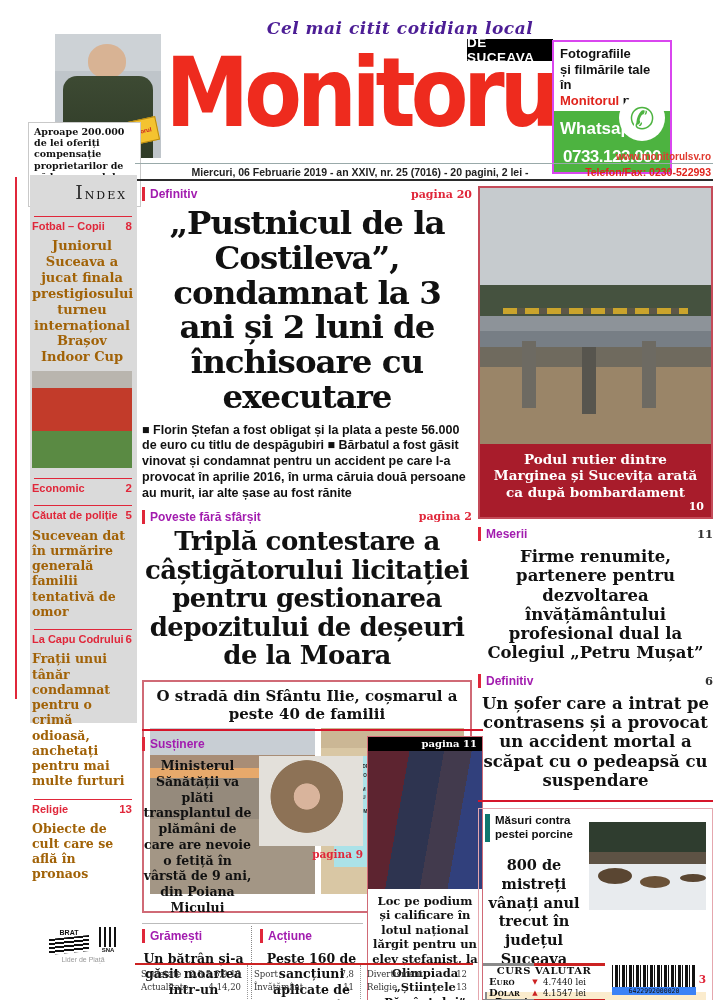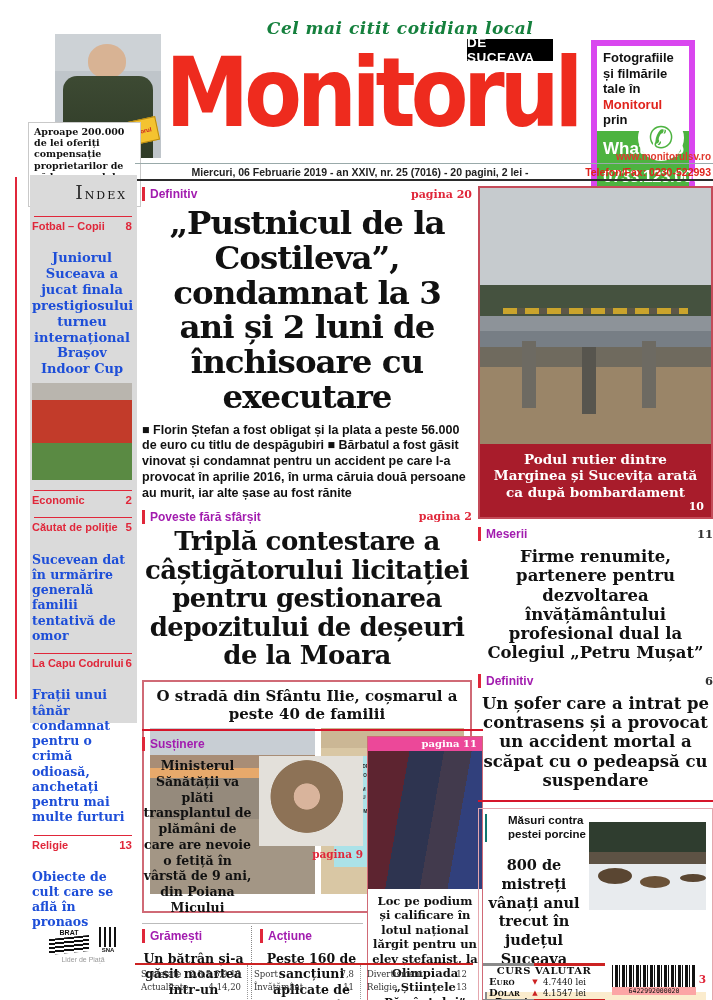--- a/index.html
+++ b/index.html
@@ -3,42 +3,42 @@
 <meta charset="utf-8">
 <style>
   * { margin:0; padding:0; box-sizing:border-box; }
   html,body { background:#888; }
   #page { position:relative; width:713px; height:1000px; background:#fff; overflow:hidden;
           font-family:"Liberation Sans", sans-serif; color:#111; }
   .abs { position:absolute; }
 
   
   .tagline  { left:235px; top:18px; width:330px; text-align:center;
-              font:italic 700 17px "DejaVu Serif", serif; color:#15803d; letter-spacing:.5px; }
+              font:italic 700 17px "DejaVu Serif", serif; color:#4c1d95; letter-spacing:.5px; }
   .subtitle { left:210px; top:41px; width:258px; text-align:center;
               font:italic 700 14.5px "Liberation Serif", serif; color:#101010; }
   .region-box { left:467px; top:39px; width:86px; height:22px; background:#000; color:#fff;
               display:flex; align-items:center; justify-content:center;
               font:700 13.5px "Liberation Sans", sans-serif; letter-spacing:.5px; }
   .logo { left:148px; top:40px; width:448px; text-align:center;
           font:700 84px/1.1 "DejaVu Sans", sans-serif; color:#ee2b1e;
           letter-spacing:-5px; transform:scaleY(1.14); transform-origin:top center; }
   .officer { left:55px; top:34px; width:106px; height:124px;
           background:linear-gradient(180deg,#cdd2d6 0 30%,#bfc5ca 30% 100%); overflow:hidden; }
   .officer::before { content:""; position:absolute; left:33px; top:10px; width:38px; height:34px;
           background:#d8b394; border-radius:50% 50% 45% 45%; }
   .officer::after { content:""; position:absolute; left:8px; top:42px; width:90px; height:84px;
           background:linear-gradient(180deg,#3d4a33,#2e3a26); border-radius:14px 14px 0 0; }
   .mic { left:118px; top:120px; width:40px; height:24px; background:#f4c330; border:1px solid #b98a10;
          transform:rotate(-12deg); font:700 6px "Liberation Sans",sans-serif; color:#c22;
          display:flex;align-items:center;justify-content:center; }
   .promo { left:28px; top:122px; width:113px; background:#fff; border:1px solid #c9c9c9;
            padding:3px 5px 2px; font:700 9.5px/1.18 "DejaVu Serif", serif; }
   .promo-page { display:block; text-align:right; color:#e0273a; font:700 10px "DejaVu Serif", serif; }
-  .wa-box { left:591px; top:40px; width:104px; border:6px solid #d946ef; background:#fff; }
+  .wa-box { left:552px; top:40px; width:120px; border:2px solid #d946ef; background:#fff; }
   .wa-top { padding:4px 6px 3px; font:700 13px/1.2 "Liberation Sans", sans-serif; }
   .wa-brand { color:#e0231c; } .wa-prin { color:#111; }
   .wa-green { position:relative; background:#4db340; padding:8px 6px 5px; }
   .wa-app { color:#fff; font:700 17px "Liberation Sans", sans-serif; }
   .wa-circle { position:absolute; right:5px; top:-16px; width:46px; height:46px; background:#fff;
                border-radius:50%; display:flex; align-items:center; justify-content:center;
                font:700 30px "DejaVu Sans", sans-serif; color:#4db340; }
   .wa-phone { color:#fff; font:700 17px "Liberation Sans", sans-serif; letter-spacing:-.5px; margin-top:8px; text-align:center; }
   .website { left:540px; top:151px; width:171px; text-align:right;
              font:700 10px "Liberation Sans", sans-serif; color:#e0392e; }
@@ -52,21 +52,21 @@
   .sb-gray { position:absolute; left:15px; top:0; width:107px; height:548px; background:#dadada; }
   .sb-redline { position:absolute; left:0; top:2px; width:2px; height:522px; background:#e0273a; }
   .sb-index { position:relative; text-align:right; padding:6px 10px 10px 0;
               font:400 15px "DejaVu Serif", serif; font-variant:small-caps; letter-spacing:2px; }
   .sb-index::first-letter { font-size:19px; color:#333; }
   .sb-item { position:relative; padding:3px 5px 7px 17px; }
   .sb-rule { border-top:1.5px solid #e0273a; margin-left:2px; margin-bottom:3px; }
   .sb-krow { display:flex; justify-content:space-between; align-items:flex-start;
              font:700 11px/1.15 "Liberation Sans", sans-serif; }
   .sb-krow .k { color:#e0273a; } .sb-krow .p { color:#e0273a; font-size:11.5px; }
-  .sb-head { font:700 12.5px/1.22 "DejaVu Serif", serif; color:#1d4ed8; margin-top:17px; }
+  .sb-head { font:700 12.5px/1.22 "DejaVu Serif", serif; color:#a16207; margin-top:5px; }
   .sb-item.centered .sb-head { text-align:center; font-size:13px; }
   .soccer-photo { margin-top:6px; height:97px;
       background:linear-gradient(180deg,#b9b5ae 0 18%,#c23b2a 18% 62%,#5a8a43 62% 100%); }
   .sb-logos { position:absolute; left:18px; top:752px; width:100px; text-align:center; }
   .logo-row { display:flex; justify-content:center; align-items:flex-end; gap:10px; }
   .brat { font:700 7px "Liberation Sans", sans-serif; }
   .brat-waves { width:40px; height:16px; margin-top:1px;
       background:repeating-linear-gradient(180deg,#111 0 2px,#fff 2px 4px); transform:skewY(-6deg); }
   .sna-waves { width:18px; height:20px;
       background:repeating-linear-gradient(90deg,#111 0 2px,#fff 2px 5px); }
@@ -110,21 +110,21 @@
       background:radial-gradient(circle at 46% 45%, #d9b49c 0 17%, #8d7256 18% 48%, #e3e0da 49%); }
   .sup-page { text-align:right; font:700 10.5px "DejaVu Serif", serif; color:#e0273a; margin-top:2px; }
   .sup-div { border-top:1px solid #bbb; margin:7px 0 0; }
   .mini-row { display:flex; margin-top:2px; }
   .mini { flex:1; padding:2px 6px 0 0; }
   .mini + .mini { border-left:1px dotted #888; padding:2px 0 0 8px; }
   .mini-head { font:700 12.5px/1.26 "DejaVu Serif", serif; text-align:center; margin:6px 0 8px; }
 
   
   .oly { left:367px; top:736px; width:116px; border:1.5px solid #d06a76; background:#fff; }
-  .oly-bar { background:#ec4899; color:#fff; text-align:right;
+  .oly-bar { background:#000000; color:#fff; text-align:right;
              font:700 10px "DejaVu Serif", serif; padding:1px 5px 2px; }
   .oly-photo { height:138px;
       background:linear-gradient(100deg,#5d2430 0 30%,#2e3450 30% 55%,#423a4d 55% 75%,#31407c 75%); }
   .oly-cap { font:700 11.5px/1.25 "DejaVu Serif", serif; text-align:center; padding:5px 4px 7px; }
 
   
   .rightcol { left:478px; top:186px; width:235px; }
   .bridge-frame { border:2px solid #c44b59; height:333px; display:flex; flex-direction:column; margin-bottom:7px; }
   .bridge-photo { flex:1;
       background:linear-gradient(180deg,#c6cbce 0 38%,#45523f 38% 50%,#8d9399 50% 56%,
@@ -135,21 +135,21 @@
       background:#6d6a62; box-shadow:120px 0 0 #6d6a62, 60px 6px 0 #57554e; }
   .bridge-cap { background:#a81c2b; color:#fff; text-align:center;
       font:700 13.5px/1.22 "DejaVu Serif", serif; padding:7px 6px 0; }
   .bridge-page { background:#a81c2b; color:#fff; text-align:right;
       font:700 11px "DejaVu Serif", serif; padding:0 7px 4px; }
   .h3 { font:700 16.5px/1.17 "DejaVu Serif", serif; text-align:center; margin:4px 2px 10px; }
   .right-rule { border-top:2px solid #d6152a; margin:3px 0 6px; }
   .right-bottom { border:1.5px solid #e5a7ae; padding:5px 6px 6px; }
   .pesta-krow { display:flex; justify-content:space-between; }
   .pesta-kicker { width:110px; font:700 11.5px/1.2 "Liberation Sans", sans-serif;
-      border-left:2px solid #0f766e; padding-left:21px; }
+      border-left:5px solid #0f766e; padding-left:5px; }
   .pesta-row { display:flex; gap:6px; margin-top:2px;justify-content:center; }
   .pesta-text { width:98px; font:700 14.5px/1.3 "DejaVu Serif", serif; text-align:center; padding-top:12px; }
   .boar-photo { flex:1; height:88px; margin-top:-22px;
       background:linear-gradient(180deg,#2f3d2f 0 34%,#5d5244 34% 48%,#e8ebee 48% 100%); position:relative; }
   .boar-photo::before { content:""; position:absolute; left:8%; top:52%; width:34px; height:16px;
       border-radius:50%; background:#5a4632; box-shadow:40px 6px 0 -2px #6b5238, 78px 2px 0 -4px #5a4632; }
   .pesta-page { text-align:right; font:700 10.5px "DejaVu Serif", serif; color:#e0273a; margin-top:4px; }
   .pagube-box { background:#fbeccd; border-left:2px solid #8b8b8b; margin-top:7px; padding:4px 8px 3px; }
   .pagube-kicker { font:700 12px "Liberation Sans", sans-serif; }
 
@@ -166,21 +166,21 @@
   .curs::before { top:0; } .curs::after { bottom:0; }
   .curs-title { text-align:center; font:600 10px "DejaVu Serif", serif; letter-spacing:.5px; }
   .curs-row { display:flex; align-items:center; font:400 8.5px "DejaVu Serif", serif; }
   .curs-name { width:38px; font-variant:small-caps; font-weight:700; font-size:10px; }
   .curs-arrow { width:16px; color:#c22; font-size:7px; text-align:center; }
   .curs-val { flex:1; }
   .barcode-wrap { left:612px; top:965px; width:84px; }
   .bars { height:26px; background:repeating-linear-gradient(90deg,
           #111 0 1.5px,#fff 1.5px 3.5px,#111 3.5px 6px,#fff 6px 7px); }
   .bar-num { text-align:center; font:400 6.5px "DejaVu Sans Mono", monospace; margin-top:-4px;
-             background:#fca5a5; position:relative; }
+             background:#3b82f6; position:relative; }
 </style>
 </head>
 <body>
 
 <div id="page">
 
   <div class="abs tagline">Cel mai citit cotidian local</div>
   <div class="abs region-box">DE SUCEAVA</div>
   <div class="abs logo">Monitorul</div>
 

